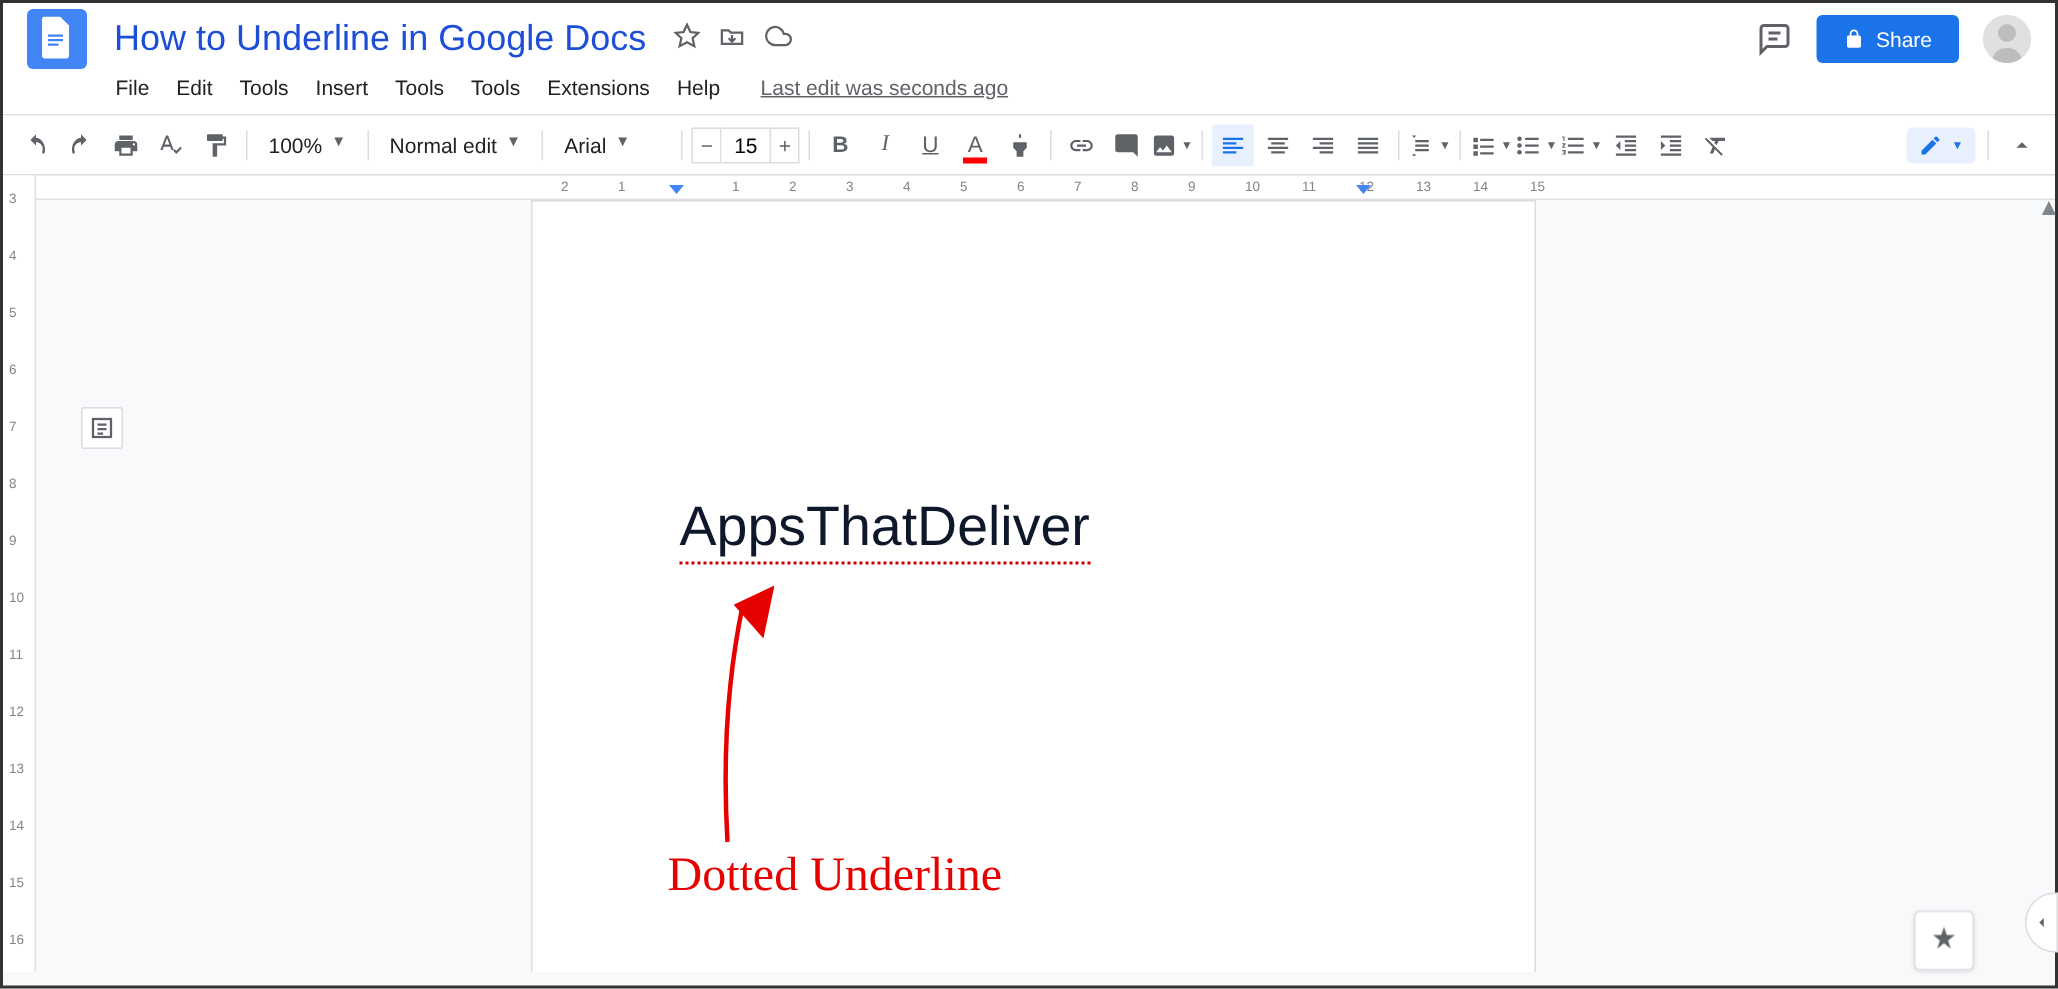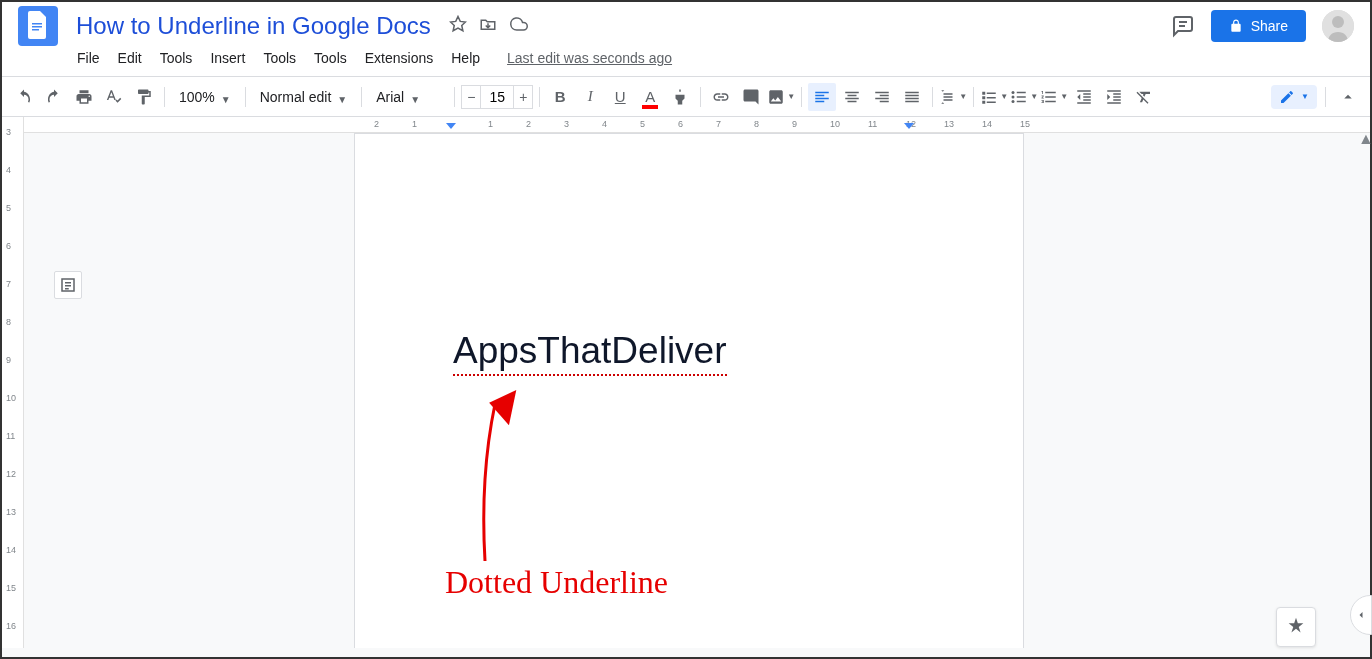--- a/index.html
+++ b/index.html
@@ -20,21 +20,21 @@
 
 .menu-row { display: flex; align-items: center; padding: 4px 16px 6px 68px; gap: 4px; }
 .menu-item { font-size: 14px; color: #202124; padding: 4px 7px; cursor: pointer; border-radius: 4px; }
 .last-edit { font-size: 14px; color: #5f6368; text-decoration: underline; margin-left: 16px; cursor: pointer; }
 
 .toolbar { background: #fff; border-bottom: 1px solid #dadce0; display: flex; align-items: center; padding: 4px 8px; height: 40px; gap: 2px; }
 .tb-btn { width: 28px; height: 28px; display: flex; align-items: center; justify-content: center; color: #5f6368; cursor: pointer; border-radius: 2px; }
 .tb-btn.active { background: #e8f0fe; color: #1a73e8; }
 .tb-btn svg { width: 18px; height: 18px; }
 .tb-sep { width: 1px; height: 20px; background: #dadce0; margin: 0 4px; }
-.tb-select { display: flex; align-items: flex-end; padding: 4px 8px; font-size: 14px; color: #202124; cursor: pointer; gap: 6px; }
+.tb-select { display: flex; align-items: flex-start; padding: 4px 8px; font-size: 14px; color: #202124; cursor: pointer; gap: 6px; }
 .tb-select .arrow { font-size: 10px; color: #5f6368; }
 .font-size-ctrl { display: flex; align-items: center; }
 .fs-btn { width: 20px; height: 24px; display: flex; align-items: center; justify-content: center; border: 1px solid #dadce0; cursor: pointer; font-size: 14px; color: #5f6368; }
 .fs-input { width: 32px; height: 24px; border: 1px solid #dadce0; border-left: none; border-right: none; text-align: center; font-size: 14px; }
 .text-color-btn { position: relative; }
 .text-color-underline { position: absolute; bottom: 2px; left: 6px; right: 6px; height: 4px; background: #ff0000; }
 .toolbar-right { margin-left: auto; display: flex; align-items: center; gap: 4px; }
 .edit-mode { background: #e8f0fe; color: #1a73e8; padding: 4px 8px; border-radius: 4px; display: flex; align-items: center; gap: 6px; cursor: pointer; }
 
 .content-area { display: flex; height: calc(659px - 128px); position: relative; }

